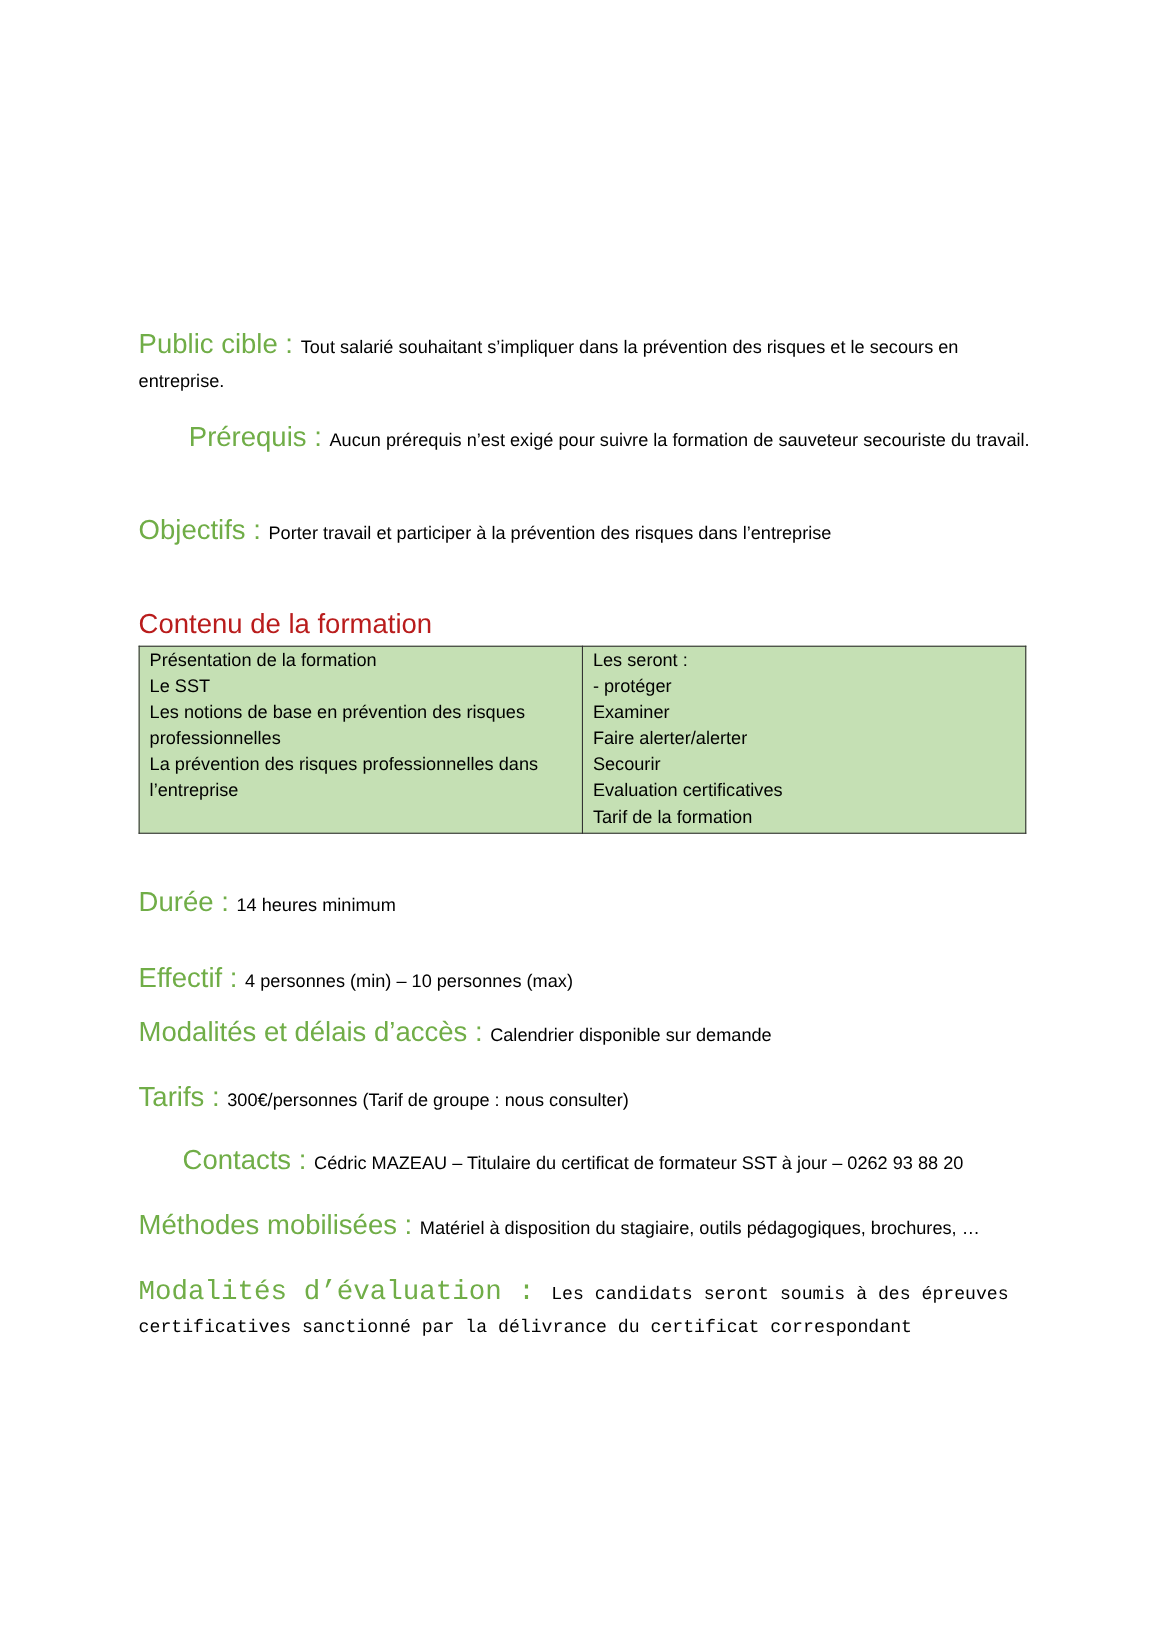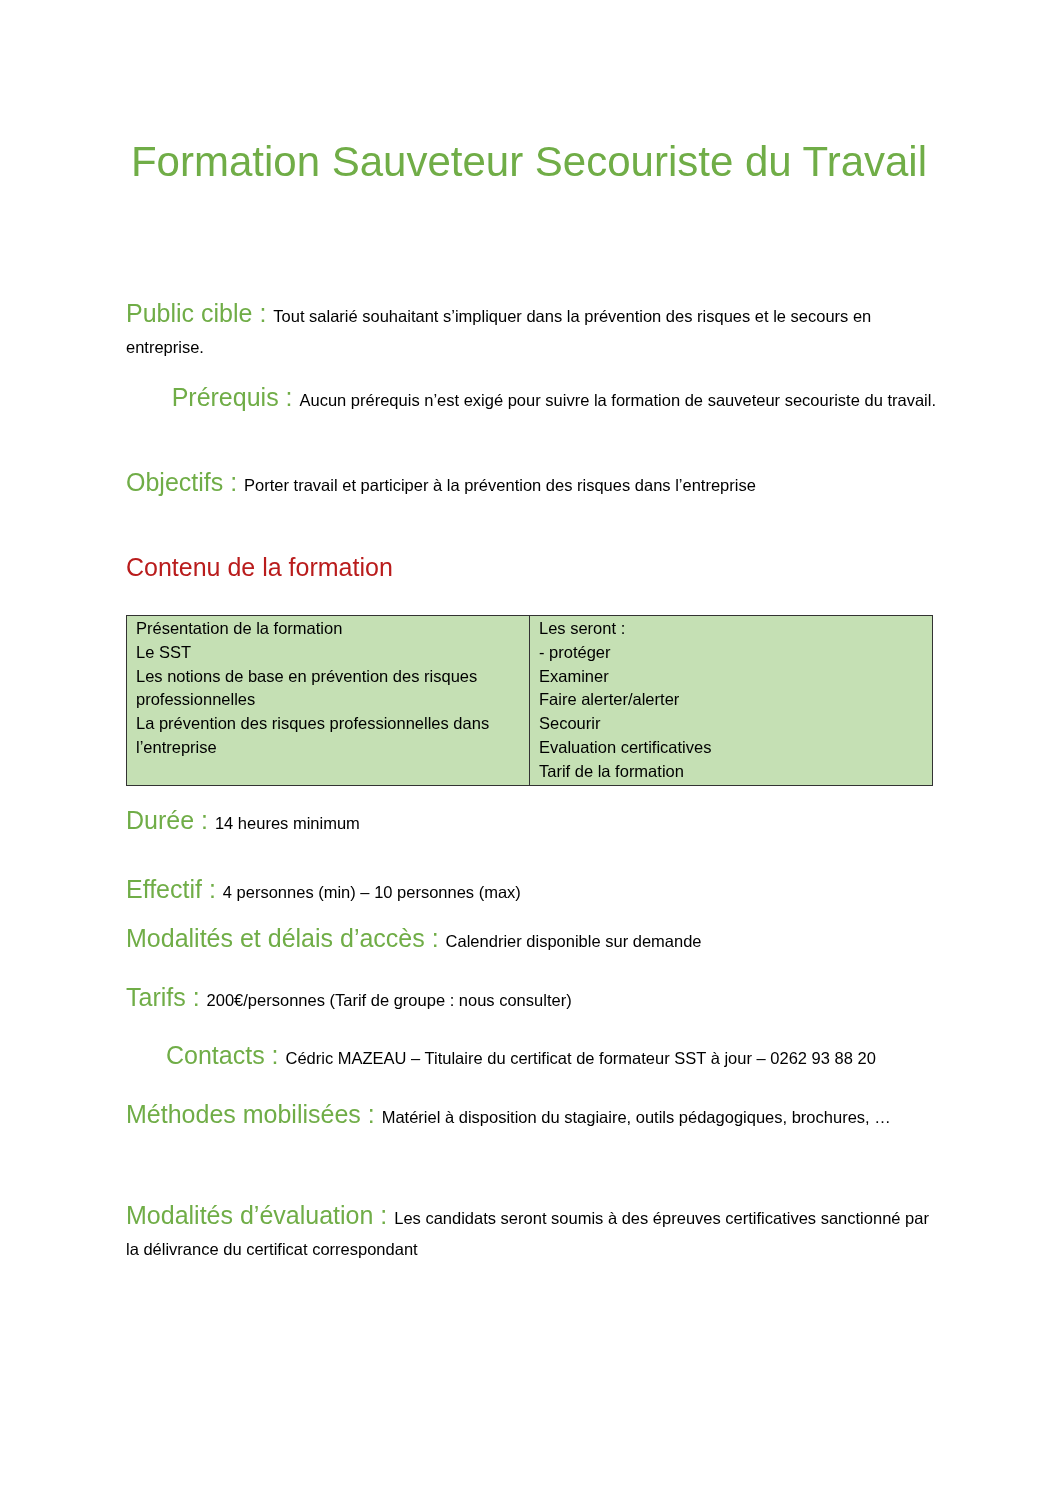--- a/index.html
+++ b/index.html
@@ -8,33 +8,32 @@
       position: absolute; left: 100px; top: 132px; width: 858px;
       text-align: center; color: #70ad47; font-size: 42px; line-height: 60px;
       font-weight: normal;
     }
     .section { position: absolute; left: 126px; width: 810px; font-size: 16px; line-height: 30px; }
     .label { color: #70ad47; font-size: 25px; }
     .value { color: #000; font-size: 16.5px; }
     .heading { position: absolute; left: 126px; top: 550px; color: #b91c1c; font-size: 25px; line-height: 34px; }
     table.content {
       position: absolute; left: 126px; top: 587px; width: 807px; height: 167px;
-      border-collapse: collapse; background: #c5e0b4; margin-top: 28px;
+      border-collapse: collapse; background: #c5e0b4;
     }
     table.content td {
       border: 1.5px solid #333; vertical-align: top; padding: 1px 9px;
       font-size: 16.5px; line-height: 23.8px; width: 50%;
     }
     .line { display: block; }
   </style>
 </head>
 <body>
 
 <div class="title">
-  <div>Formation Sauveteur Secouriste du Travail</div>
 </div>
 
 <div class="section" style="top:298px;">
   <span class="label">Public cible : </span><span class="value">Tout salarié souhaitant s’impliquer dans la prévention des risques et le secours en entreprise.</span>
 </div>
 
 <div class="section" style="top:382px;text-align:right;">
   <span class="label">Prérequis : </span><span class="value">Aucun prérequis n’est exigé pour suivre la formation de sauveteur secouriste du travail.</span>
 </div>
 
@@ -72,26 +71,26 @@
 
 <div class="section" style="top:874px;">
   <span class="label">Effectif : </span><span class="value">4 personnes (min) – 10 personnes (max)</span>
 </div>
 
 <div class="section" style="top:923px;">
   <span class="label">Modalités et délais d’accès : </span><span class="value">Calendrier disponible sur demande</span>
 </div>
 
 <div class="section" style="top:982px;">
-  <span class="label">Tarifs : </span><span class="value">200€/personnes (Tarif de groupe : nous consulter)</span>
+  <span class="label">Tarifs : </span><span class="value">300€/personnes (Tarif de groupe : nous consulter)</span>
 </div>
 
 <div class="section" style="top:1040px;margin-left:40px;">
   <span class="label">Contacts : </span><span class="value">Cédric MAZEAU – Titulaire du certificat de formateur SST à jour – 0262 93 88 20</span>
 </div>
 
 <div class="section" style="top:1099px;">
   <span class="label">Méthodes mobilisées : </span><span class="value">Matériel à disposition du stagiaire, outils pédagogiques, brochures, …</span>
 </div>
 
-<div class="section" style="top:1200px;">
+<div class="section" style="top:1160px;font-family:Liberation Mono, monospace;">
   <span class="label">Modalités d’évaluation : </span><span class="value">Les candidats seront soumis à des épreuves certificatives sanctionné par la délivrance du certificat correspondant</span>
 </div>
 
 </body></html>

